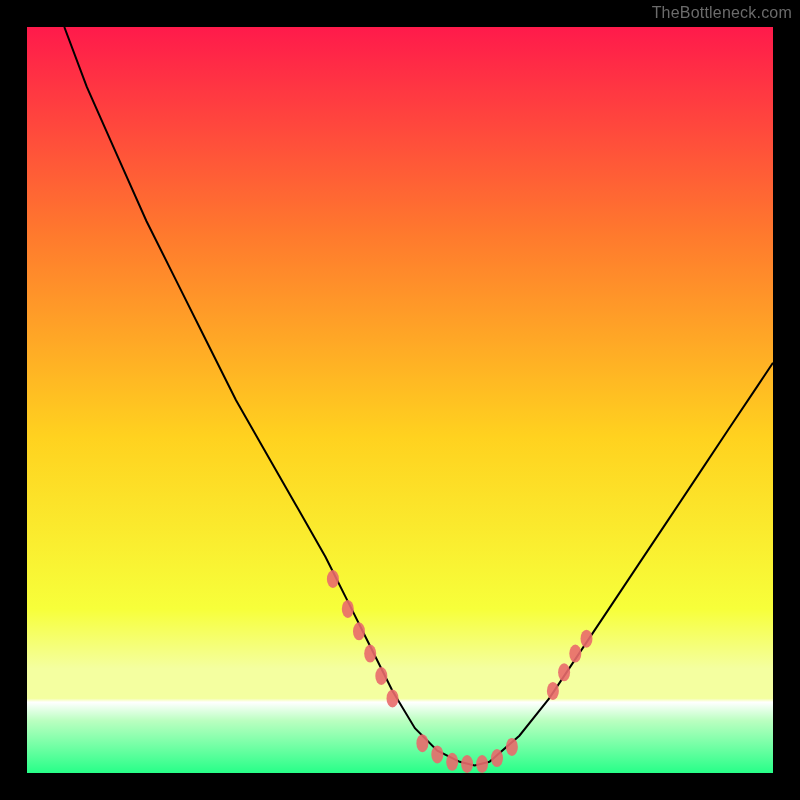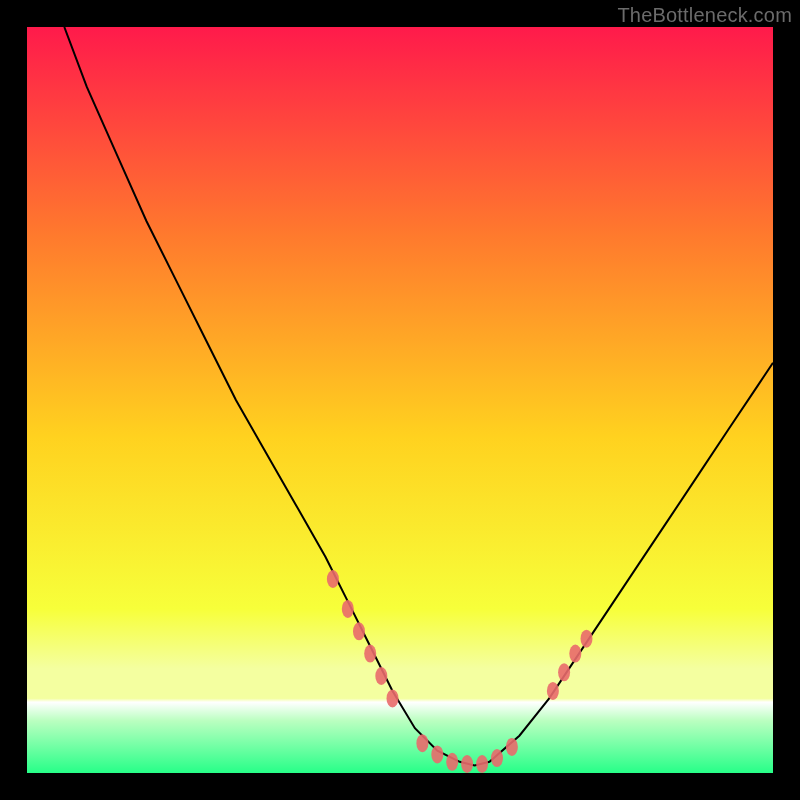--- a/index.html
+++ b/index.html
@@ -25,21 +25,21 @@
     top: 0;
     width: 746px;
     height: 746px;
     display: block;
   }
   .watermark {
     position: absolute;
     top: 4px;
     right: 8px;
     color: #6b6b6b;
-    font-size: 20px;
+    font-size: 16px;
     letter-spacing: 0.2px;
     font-weight: 500;
     user-select: none;
   }
 </style>
 </head>
 <body>
 
 <div class="frame">
   <svg class="plot" viewBox="0 0 746 746" preserveAspectRatio="none">

